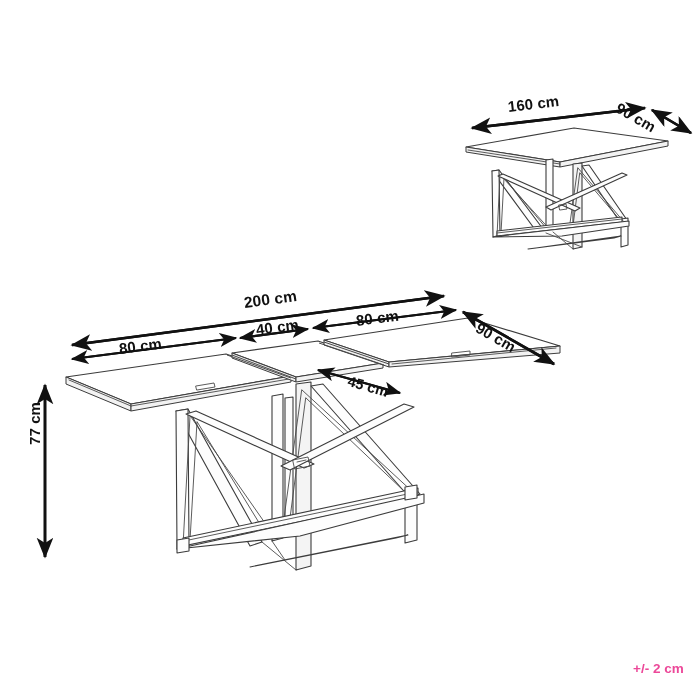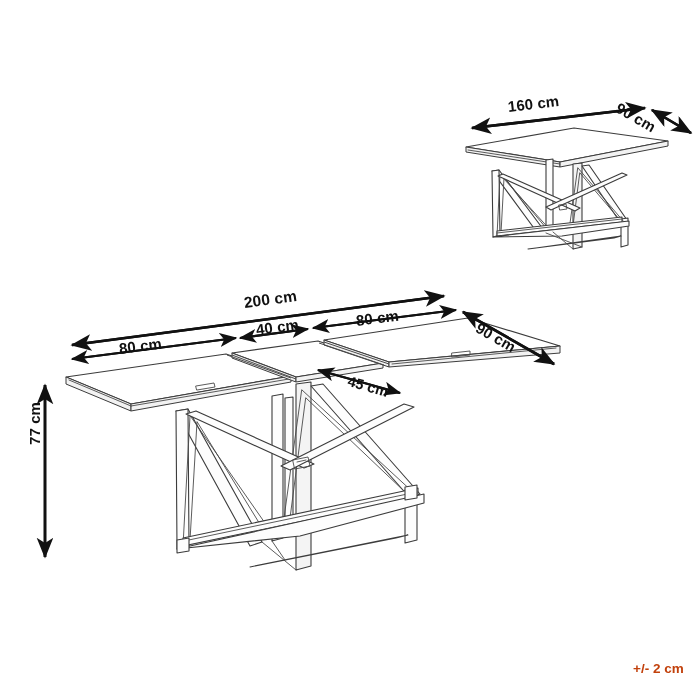--- a/index.html
+++ b/index.html
@@ -83,21 +83,21 @@
     font-weight: bold;
     color: #111111;
     white-space: nowrap;
     line-height: 1;
     letter-spacing: 0.1px;
   }
   .tol-note {
     position: absolute;
     font-family: "Liberation Sans", sans-serif;
     font-weight: bold;
-    color: #c2410c;
+    color: #ec4899;
     white-space: nowrap;
   }
 </style>
 </head>
 <body>
 
 <div id="sheet">
 
   <svg class="drawing" viewBox="0 0 700 700">
     <defs>

